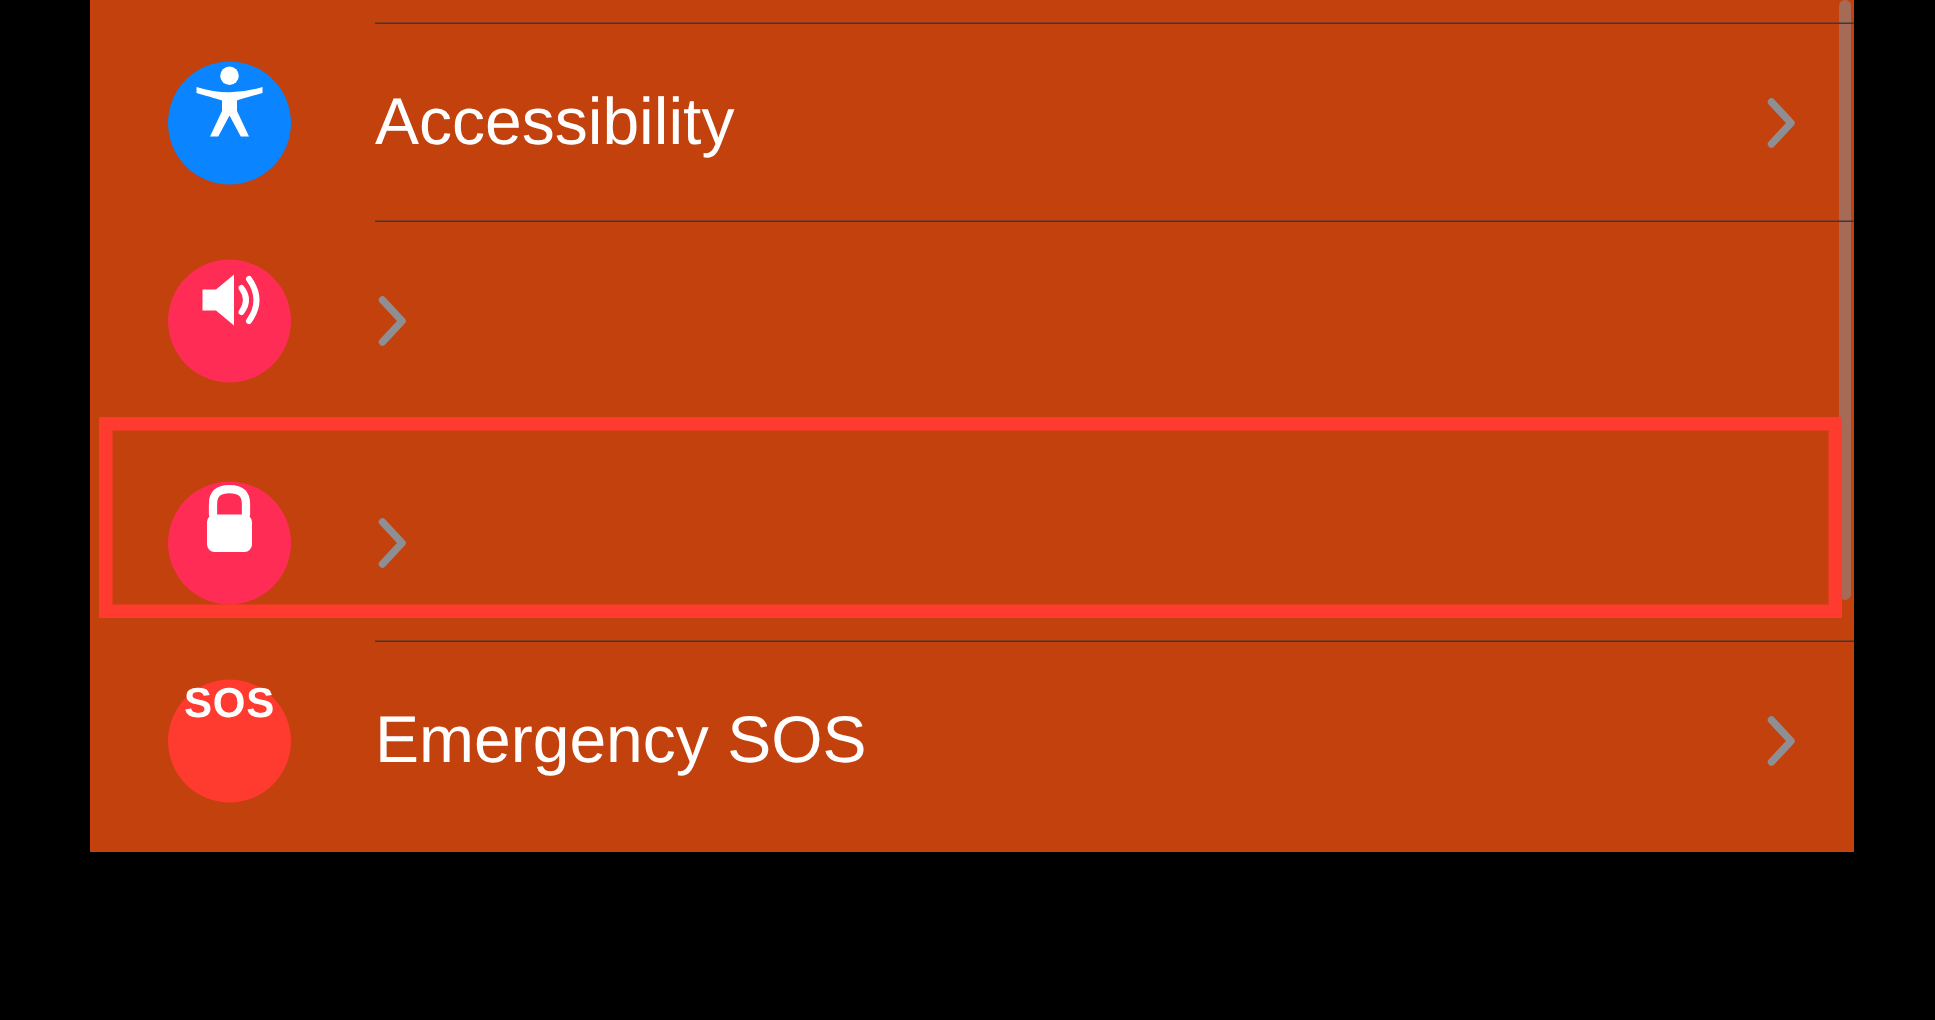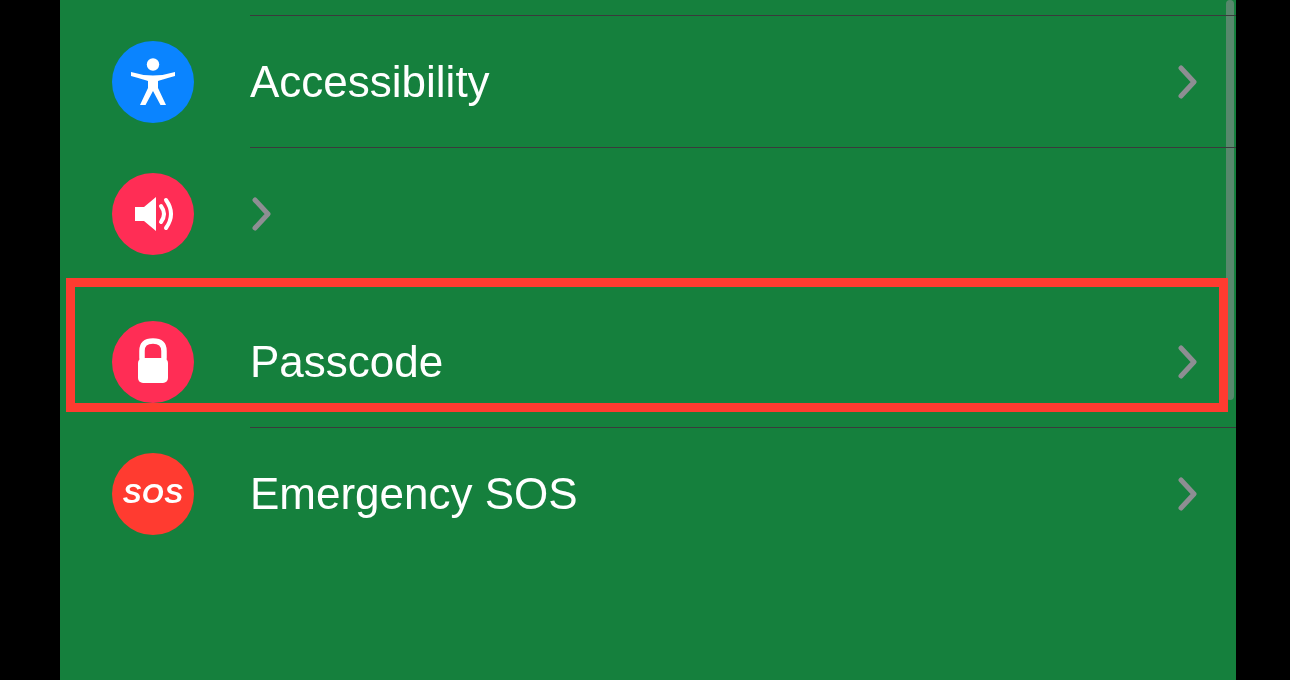--- a/index.html
+++ b/index.html
@@ -4,24 +4,24 @@
   <style>
     * { box-sizing: border-box; margin: 0; padding: 0; }
     html, body {
       width: 1290px;
       height: 680px;
       background: #000;
       overflow: hidden;
       font-family: -apple-system, "SF Pro Text", "Helvetica Neue", Arial, sans-serif;
     }
     .panel {
-      background: #15803d;
+      background: #c2410c;
       width: 1176px;
       margin-left: 60px;
-      height: 680px;
+      height: 568px;
       position: relative;
     }
     .row {
       display: flex;
       align-items: center;
       height: 132px;
       padding-left: 52px;
       padding-right: 36px;
       position: relative;
     }
@@ -35,25 +35,23 @@
       left: 190px;
       right: 0;
       height: 1px;
       background: #3a3a3c;
     }
     .icon-wrap {
       width: 82px;
       height: 82px;
       border-radius: 50%;
       display: flex;
-      align-items: center;
       justify-content: center;
       flex-shrink: 0;
       margin-right: 56px;
-      font-style: italic;
     }
     .label {
       color: #ffffff;
       font-size: 44px;
       font-weight: 400;
       flex: 1;
     }
     .chevron {
       width: 24px;
       height: 40px;
@@ -159,21 +157,20 @@
     </div>
   </div>
 
   <div class="row" style="margin-top:16px;">
     <div class="icon-wrap bg-pink">
       <svg width="46" height="52" viewBox="0 0 46 52">
         <path d="M12 22 L12 15 Q12 5 23 5 Q34 5 34 15 L34 22" stroke="#fff" stroke-width="5.5" fill="none" stroke-linecap="round"></path>
         <rect x="8" y="22" width="30" height="25" rx="5" fill="#fff"></rect>
       </svg>
     </div>
-    <div class="label">Passcode</div>
     <div class="chevron">
       <svg width="20" height="34" viewBox="0 0 20 34">
           <path d="M3 3 L16 17 L3 31" stroke="#8e8e93" stroke-width="5" fill="none" stroke-linecap="round" stroke-linejoin="round"></path>
         </svg>
     </div>
     <div class="separator"></div>
   </div>
 
   <div class="row">
     <div class="icon-wrap bg-red">

